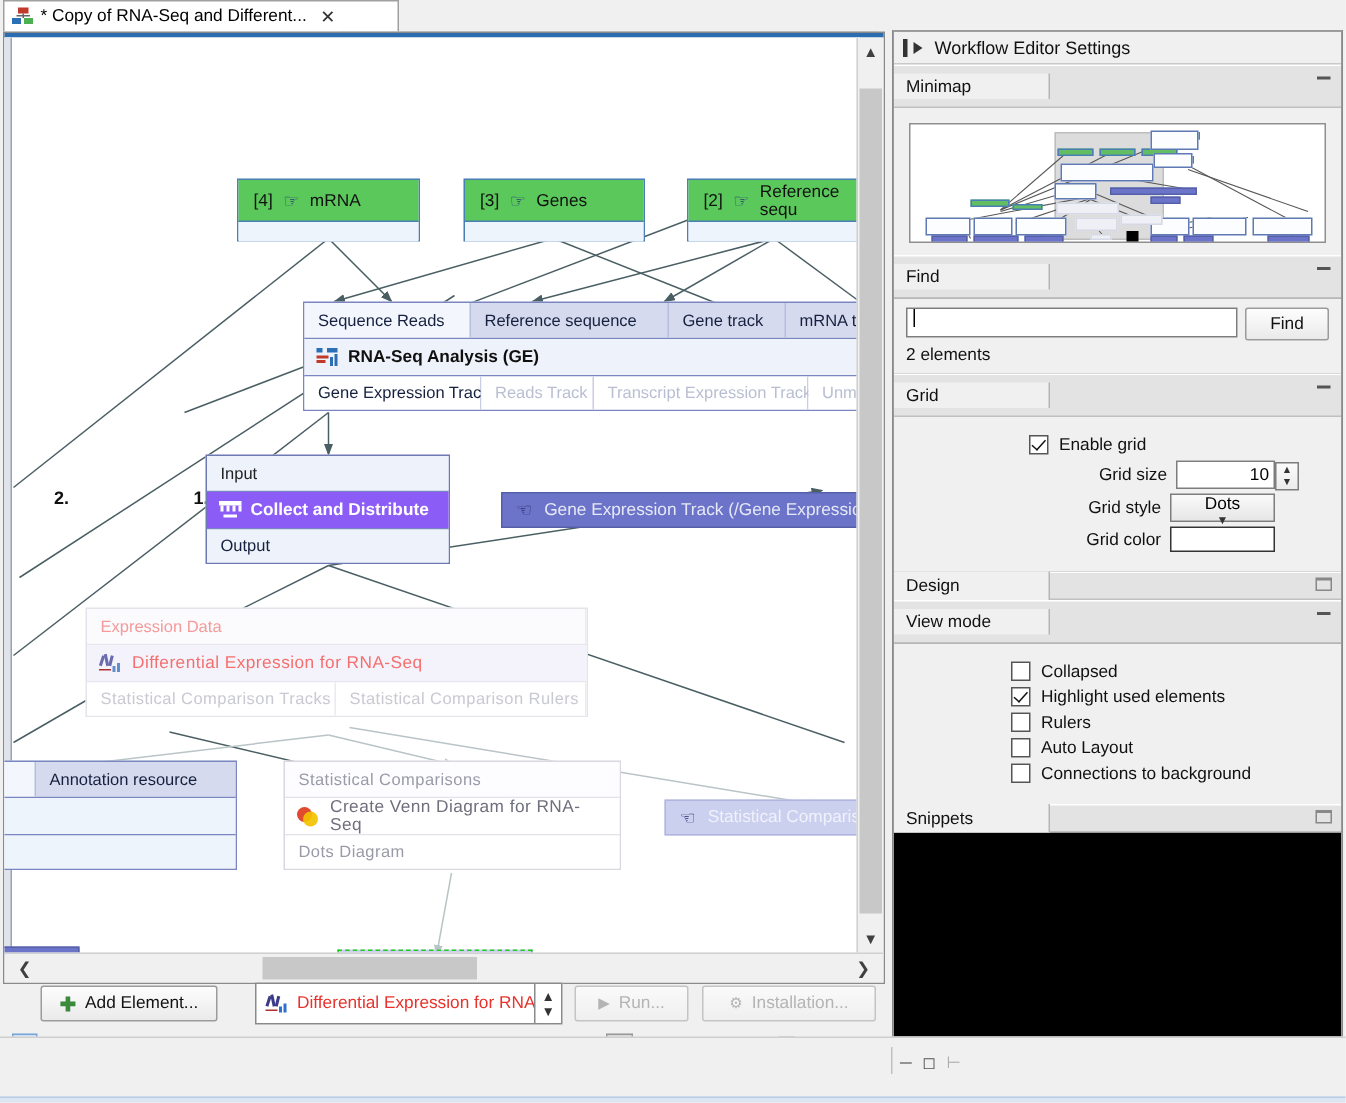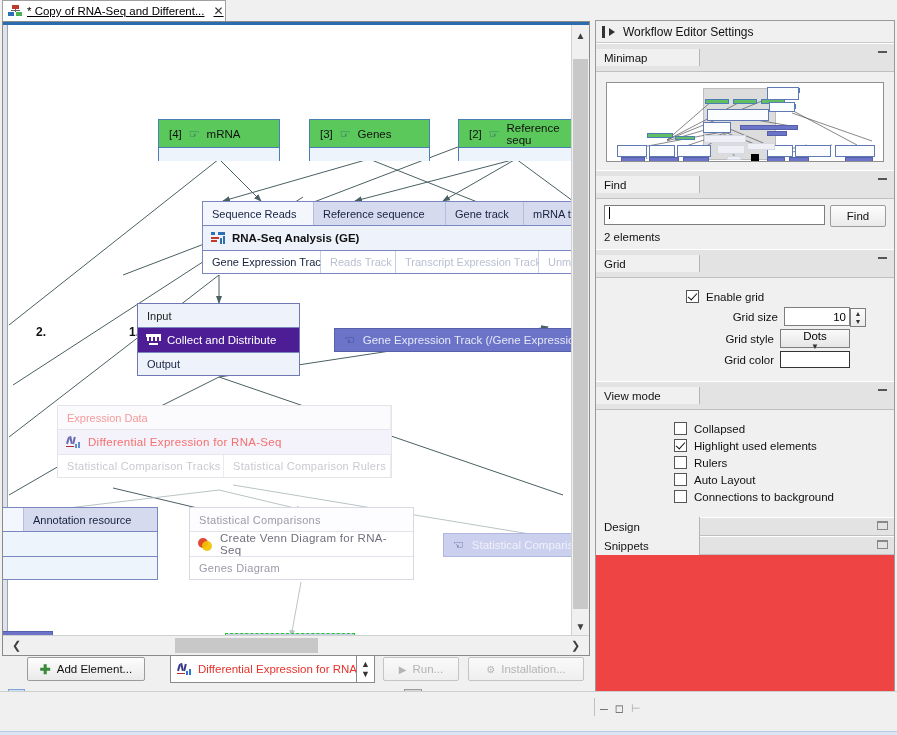--- a/index.html
+++ b/index.html
@@ -96,21 +96,21 @@
   .n-algo .outs{display:flex;border-top:1px solid #7a86c0;}
   .n-algo .outp{
     padding:4px 9px;font-size:11px;color:#15213f;background:#ffffff;
     border-right:1px solid #c8cee5;white-space:nowrap;box-sizing:border-box;
     height:22px;display:flex;align-items:center;
   }
   .n-algo .outp.dim{color:#b9bfd2;}
   .n-algo .outp:last-child{border-right:none;}
 
   
-  .n-algo.green .title{background:#4c1d95;color:#ffffff;font-weight:normal;}
+  .n-algo.green .title{background:#8b5cf6;color:#ffffff;font-weight:bold;}
   .n-algo.green .port{background:#eef3fb;color:#222;border-right:none;}
   .n-algo.green{border:1px solid #6d78b4;}
 
   
   .n-algo.faded{border:1px solid #e4e4ea;}
   .n-algo.faded .ports{border-bottom:1px solid #e6e6ee;}
   .n-algo.faded .port{background:#fbfbfd;color:#f49a9a;border-right:1px solid #eaeaf1;}
   .n-algo.faded .title{background:#f4f2fa;color:#f4706e;font-weight:normal;letter-spacing:.3px;}
   .n-algo.faded .outs{border-top:1px solid #e6e6ee;}
   .n-algo.faded .outp{color:#c9c9d2;border-right:1px solid #eaeaf1;letter-spacing:.3px;}
@@ -159,21 +159,21 @@
 
   .zoombar{position:absolute;display:flex;align-items:center;gap:7px;}
   .zi{width:18px;height:18px;display:flex;align-items:center;justify-content:center;color:#333;font-size:13px;cursor:pointer;box-sizing:border-box;}
   .zi.sel{background:#d8d8d8;border:1px solid #9a9a9a;}
   .slider{position:relative;width:85px;height:14px;}
   .slider .track{position:absolute;left:0;top:6px;width:85px;height:3px;background:#fff;border:1px solid #8a8a8a;box-sizing:border-box;}
   .slider .knob{position:absolute;left:40px;top:0;width:9px;height:14px;background:#f5f5f5;border:1px solid #6e6e6e;}
   .boxicon{width:19px;height:15px;border:1px solid #555;background:#fff;display:flex;align-items:center;justify-content:center;font-size:8px;color:#222;box-sizing:border-box;}
 
   
-  .rpanel{position:absolute;left:595px;top:20px;width:300px;height:672px;background:#ef4444;border:1px solid #9a9a9a;box-sizing:border-box;}
+  .rpanel{position:absolute;left:595px;top:20px;width:300px;height:672px;background:#000000;border:1px solid #9a9a9a;box-sizing:border-box;}
   .rp-head{height:22px;display:flex;align-items:center;gap:8px;padding-left:6px;border-bottom:1px solid #c9c9c9;background:#f0f0f0;box-sizing:border-box;}
   .rp-head .bar{width:3px;height:12px;background:#333;}
   .rp-head .tri{width:0;height:0;border-left:6px solid #333;border-top:4px solid transparent;border-bottom:4px solid transparent;margin-left:-4px;}
   .rp-title{font-size:12px;color:#111;}
 
   .sect{margin:0;}
   .sect-hd{
     position:relative;height:29px;background:#e3e3e3;border-top:1px solid #fff;border-bottom:1px solid #c0c0c0;
     display:flex;align-items:center;box-sizing:border-box;
   }
@@ -217,21 +217,21 @@
   .sb-sep{position:absolute;left:594px;top:6px;width:1px;height:18px;background:#c0c0c0;}
   .blueline{position:absolute;left:0;bottom:0;width:897px;height:3px;background:#dce6f3;border-top:1px solid #b8cce4;}
 </style>
 </head>
 <body>
 
 <div id="app">
 
   <div class="tabbar">
     <div class="tabstrip-fill"></div>
-    <div class="tab" style="width:224px;text-decoration:underline;">
+    <div class="tab" style="width:264px;">
       <span class="wf-icon">
         <i class="b1"></i>
           <i class="v"></i>
           <i class="h"></i>
           <i class="b2"></i>
           <i class="b3"></i>
       </span>
       <span class="tab-title">* Copy of RNA-Seq and Different...</span>
       <span class="tab-close">✕</span>
     </div>
@@ -397,21 +397,21 @@
           <div class="port" style="width:223px;">Statistical Comparisons</div>
         </div>
         <div class="title">
           <span style="position:relative;width:15px;height:13px;flex:0 0 15px;display:inline-block;">
             <i style="position:absolute;left:0;top:0;width:10px;height:10px;border-radius:50%;background:#e04a2f;"></i>
             <i style="position:absolute;left:4px;top:3px;width:10px;height:10px;border-radius:50%;background:#f2c200;opacity:.92;"></i>
           </span>
           <span>Create Venn Diagram for RNA-Seq</span>
         </div>
         <div class="outs">
-          <div class="outp" style="width:223px;">Genes Diagram</div>
+          <div class="outp" style="width:223px;">Dots Diagram</div>
         </div>
       </div>
 
       <div class="n-out" style="position:absolute;left:440px;top:508px;width:150px;background:#ccd0ef;border-color:#b0b6e0;color:#f0f1fa;">
         <span class="arrow-gl">☜</span>
         <span>Statistical Comparison</span>
       </div>
 
       <div class="n-out" style="position:absolute;left:-38px;top:606px;width:88px;">
         
@@ -630,20 +630,27 @@
           </span>
         </div>
         <div class="fieldrow" style="margin-right:18px;">
           <span class="flabel">Grid color</span>
           <span class="colorbox"></span>
         </div>
       </div>
     </div>
 
     <div class="sect">
+      <div class="sect-hd" style="height:19px;">
+        <span class="tabpart" style="height:19px;">Design</span>
+        <span class="folder"></span>
+      </div>
+    </div>
+
+    <div class="sect">
       <div class="sect-hd">
         <span class="tabpart">View mode</span>
         <span class="minus"></span>
       </div>
       <div class="sect-body" style="padding:8px 8px 10px 78px;">
         <div class="chkrow">
           <span class="chk"></span>
           <span>Collapsed</span>
         </div>
         <div class="chkrow">
@@ -655,27 +662,20 @@
           <span>Rulers</span>
         </div>
         <div class="chkrow">
           <span class="chk"></span>
           <span>Auto Layout</span>
         </div>
         <div class="chkrow">
           <span class="chk"></span>
           <span>Connections to background</span>
         </div>
-      </div>
-    </div>
-
-    <div class="sect">
-      <div class="sect-hd" style="height:19px;">
-        <span class="tabpart" style="height:19px;">Design</span>
-        <span class="folder"></span>
       </div>
     </div>
 
     <div class="sect">
       <div class="sect-hd" style="height:19px;">
         <span class="tabpart" style="height:19px;">Snippets</span>
         <span class="folder"></span>
       </div>
     </div>
   </div>

